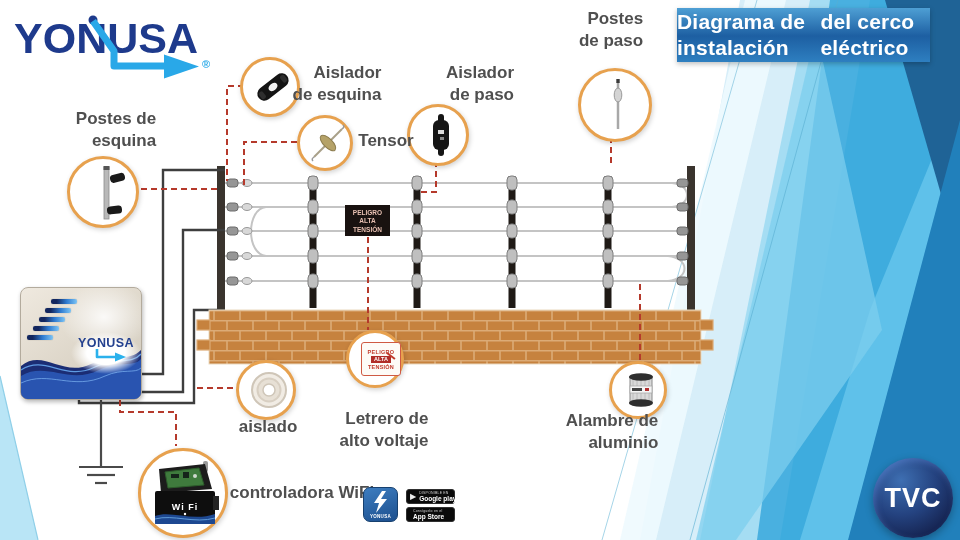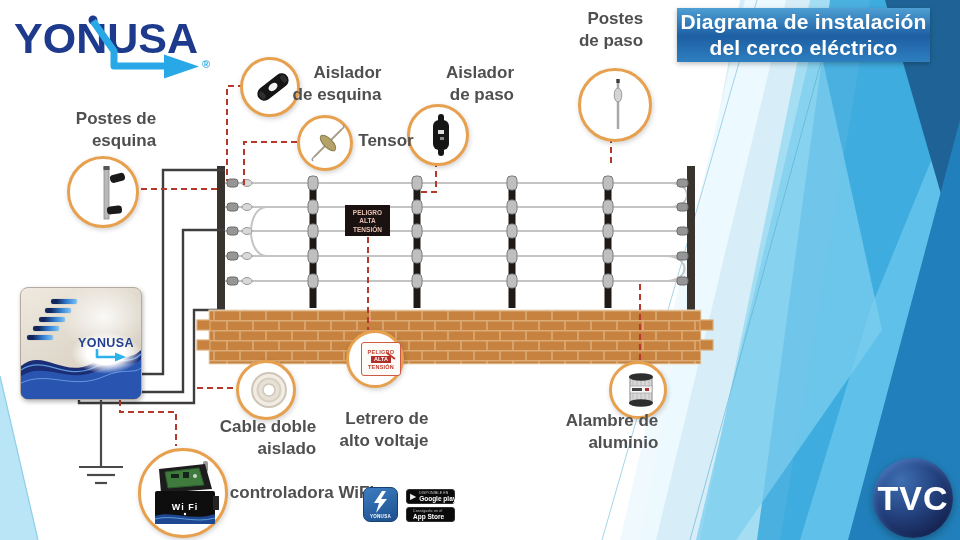--- a/index.html
+++ b/index.html
@@ -19,21 +19,21 @@
 
   
   .circ{position:absolute;z-index:2;border:3px solid #e7a14e;border-radius:50%;
         background:#fff;box-shadow:1px 2px 5px rgba(0,0,0,.18);
         display:flex;align-items:center;justify-content:flex-end;}
 
   
   .banner{position:absolute;left:677px;top:8px;width:253px;height:54px;z-index:4;
           background:linear-gradient(180deg,#4e9fd4 0%,#1d5fa2 52%,#2e7fc0 100%);
           box-shadow:0 2px 5px rgba(0,0,0,.25);
-          display:flex;flex-direction:column;align-items:center;justify-content:center;
+          display:flex;flex-direction:row;align-items:center;justify-content:center;
           color:#ffffff;font-size:21px;line-height:26px;font-weight:700;letter-spacing:.2px;}
 
   
   .logo{position:absolute;left:12px;top:6px;width:210px;height:84px;z-index:4;}
   .logo .word{position:absolute;left:2px;top:8px;font-size:43px;font-weight:800;
               color:#1e3a8c;letter-spacing:0px;}
   .logo .reg{position:absolute;left:190px;top:52px;font-size:11px;color:#2aa9e8;font-weight:700;}
 
   
   .energizer{position:absolute;left:20px;top:287px;width:120px;height:111px;z-index:2;
@@ -60,21 +60,21 @@
   .badge .ic{font-size:8px;line-height:8px;color:#eee;}
   .badge .tx{display:flex;flex-direction:column;justify-content:center;}
   .badge .tx .s{font-size:3.5px;color:#cfcfcf;letter-spacing:.2px;}
   .badge .tx .b{font-size:6.5px;font-weight:700;line-height:7px;white-space:nowrap;}
 
   
   .tvc{position:absolute;left:873px;top:458px;width:80px;height:80px;border-radius:50%;z-index:4;
        background:radial-gradient(circle at 35% 28%,#3e6fb2 0%,#24427f 45%,#152350 78%,#0e1838 100%);
        display:flex;align-items:center;justify-content:center;
        box-shadow:inset 2px 3px 6px rgba(120,170,255,.35), 0 3px 8px rgba(0,0,0,.3);}
-  .tvc span{color:#fff;font-size:34px;font-weight:800;letter-spacing:1px;}
+  .tvc span{color:#fff;font-size:27px;font-weight:800;letter-spacing:1px;}
 
   
   .wallsign{width:38px;height:32px;background:#fdfbf7;border:1px solid #cf5a43;border-radius:3px;
             display:flex;flex-direction:column;align-items:center;justify-content:center;
             font-weight:800;position:relative;}
   .wallsign .r1{font-size:5.5px;color:#c0392b;letter-spacing:.3px;}
   .wallsign .r2{font-size:5.5px;color:#ffffff;background:#b02d28;padding:0 3px;margin:1px 0;line-height:7px;}
   .wallsign .r3{font-size:5.5px;color:#c0392b;letter-spacing:.2px;}
   .wallsign .bolt{position:absolute;right:4px;top:12px;width:10px;height:2px;background:#c0392b;
                   transform:rotate(38deg);}
@@ -261,21 +261,20 @@
 </div>
 <div class="lbl" style="left:384px;top:408px">
   <div>Letrero de</div>
     <div>alto voltaje</div>
 </div>
 <div class="lbl" style="left:612px;top:410px">
   <div>Alambre de</div>
     <div>aluminio</div>
 </div>
 <div class="lbl" style="left:268px;top:416px">
-  <div>Cable doble</div>
     <div>aislado</div>
 </div>
 <div class="lbl" style="left:302px;top:482px">
     <div>controladora WiFi</div>
 </div>
 
 <div class="circ" style="left:67px;top:156px;width:66px;height:66px">
   <svg width="60" height="60" viewBox="0 0 60 60">
     <rect x="28" y="5" width="5" height="52" fill="#b9b9b9" stroke="#8d8d8d" stroke-width="0.8"></rect>
     <rect x="27.5" y="4" width="6" height="4" fill="#555555"></rect>

